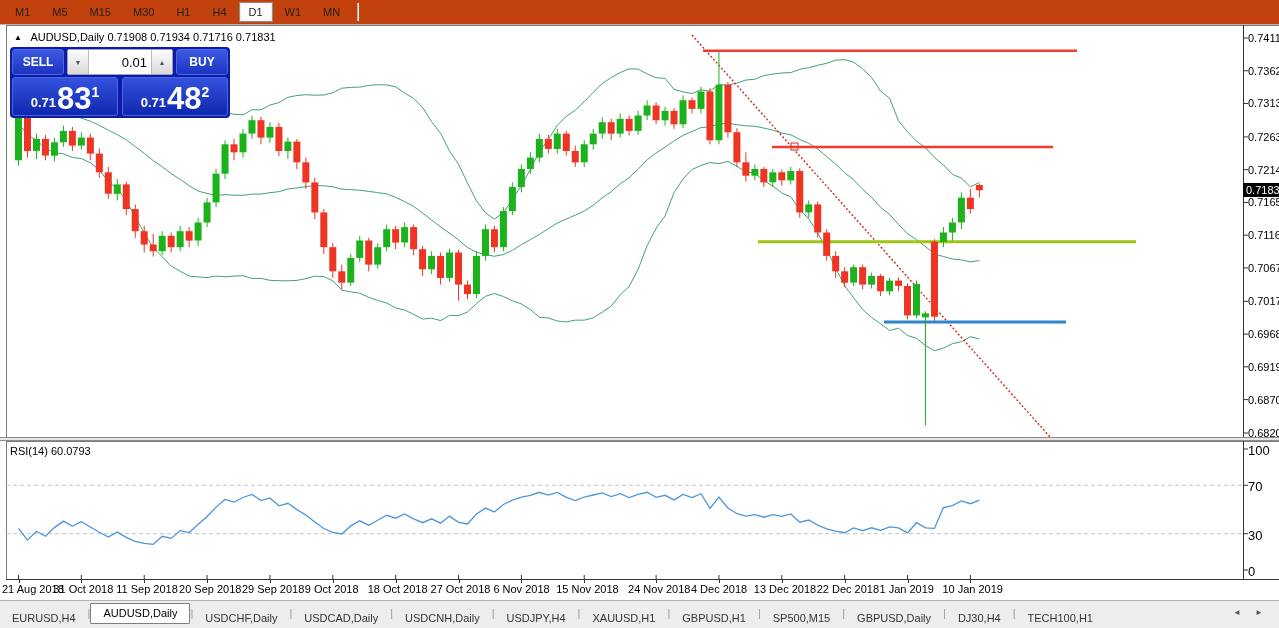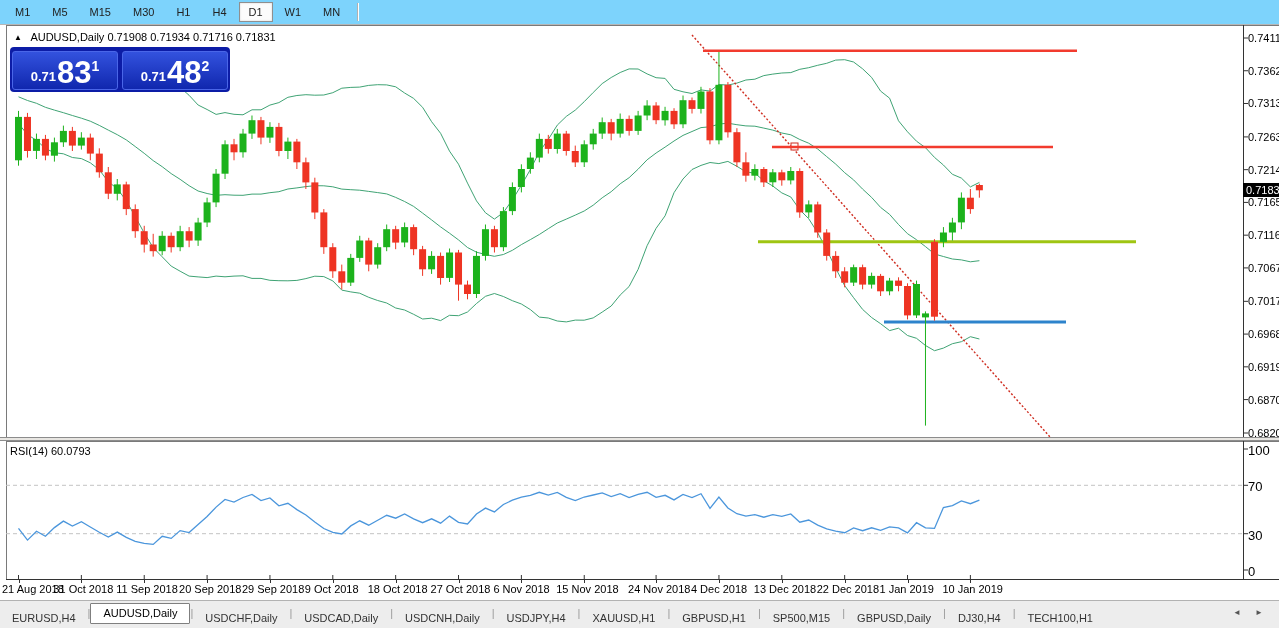--- a/index.html
+++ b/index.html
@@ -1,19 +1,19 @@
 <!DOCTYPE html>
 <html><head>
 <meta charset="utf-8">
 <style>
   html,body{margin:0;padding:0;background:#fff;width:1279px;height:628px;overflow:hidden;
     font-family:"Liberation Sans","DejaVu Sans",sans-serif;-webkit-font-smoothing:antialiased;}
   #app{position:relative;width:1279px;height:628px;background:#fff;}
   
-  #toolbar{position:absolute;left:0;top:0;width:1279px;height:25px;background:#7dd3fc;
+  #toolbar{position:absolute;left:0;top:0;width:1279px;height:25px;background:#c2410c;
     border-bottom:1px solid #b6b6b6;display:flex;align-items:center;box-sizing:border-box;padding-left:4px;}
   .tf-btn{height:20px;margin:0 1px;padding:0 9px;font-size:11px;color:#222;background:transparent;
     border:1px solid transparent;line-height:18px;cursor:default;}
   .tf-btn.active{background:#fcfcfc;border:1px solid #8f8f8f;box-shadow:inset 0 0 2px #cfcfcf;}
   .tb-sep{width:1px;height:18px;background:#b0b0b0;border-right:1px solid #fff;margin:0 6px;}
   
   .chart-row{position:absolute;left:0;width:1279px;}
   #main-row{top:25px;height:412px;}
   #divider{top:437px;height:4px;background:#e8e6e2;border-top:1px solid #8c8c8c;border-bottom:1px solid #8c8c8c;box-sizing:border-box;}
   #rsi-row{top:441px;height:131px;}
@@ -79,20 +79,29 @@
 
   <div id="main-row" class="chart-row">
     <div id="chart-header">
       <span class="tri">▲</span>
       <span>AUDUSD,Daily</span>
       <span> </span>
       <span>0.71908 0.71934 0.71716 0.71831</span>
     </div>
 
     <div id="trade-panel">
+      <div class="tp-row1">
+        <button class="tp-btn">SELL</button>
+        <div class="tp-spin">
+          <button class="tp-arrow">▼</button>
+          <input class="tp-vol" value="0.01" style="">
+          <button class="tp-arrow up">▲</button>
+        </div>
+        <button class="tp-btn">BUY</button>
+      </div>
       <div class="tp-row2">
         <div class="tp-price">
           <span class="tp-pfx">0.71</span>
             <span class="tp-big">83</span>
             <span class="tp-sup">1</span>
         </div>
         <div class="tp-price">
           <span class="tp-pfx">0.71</span>
             <span class="tp-big">48</span>
             <span class="tp-sup">2</span>

